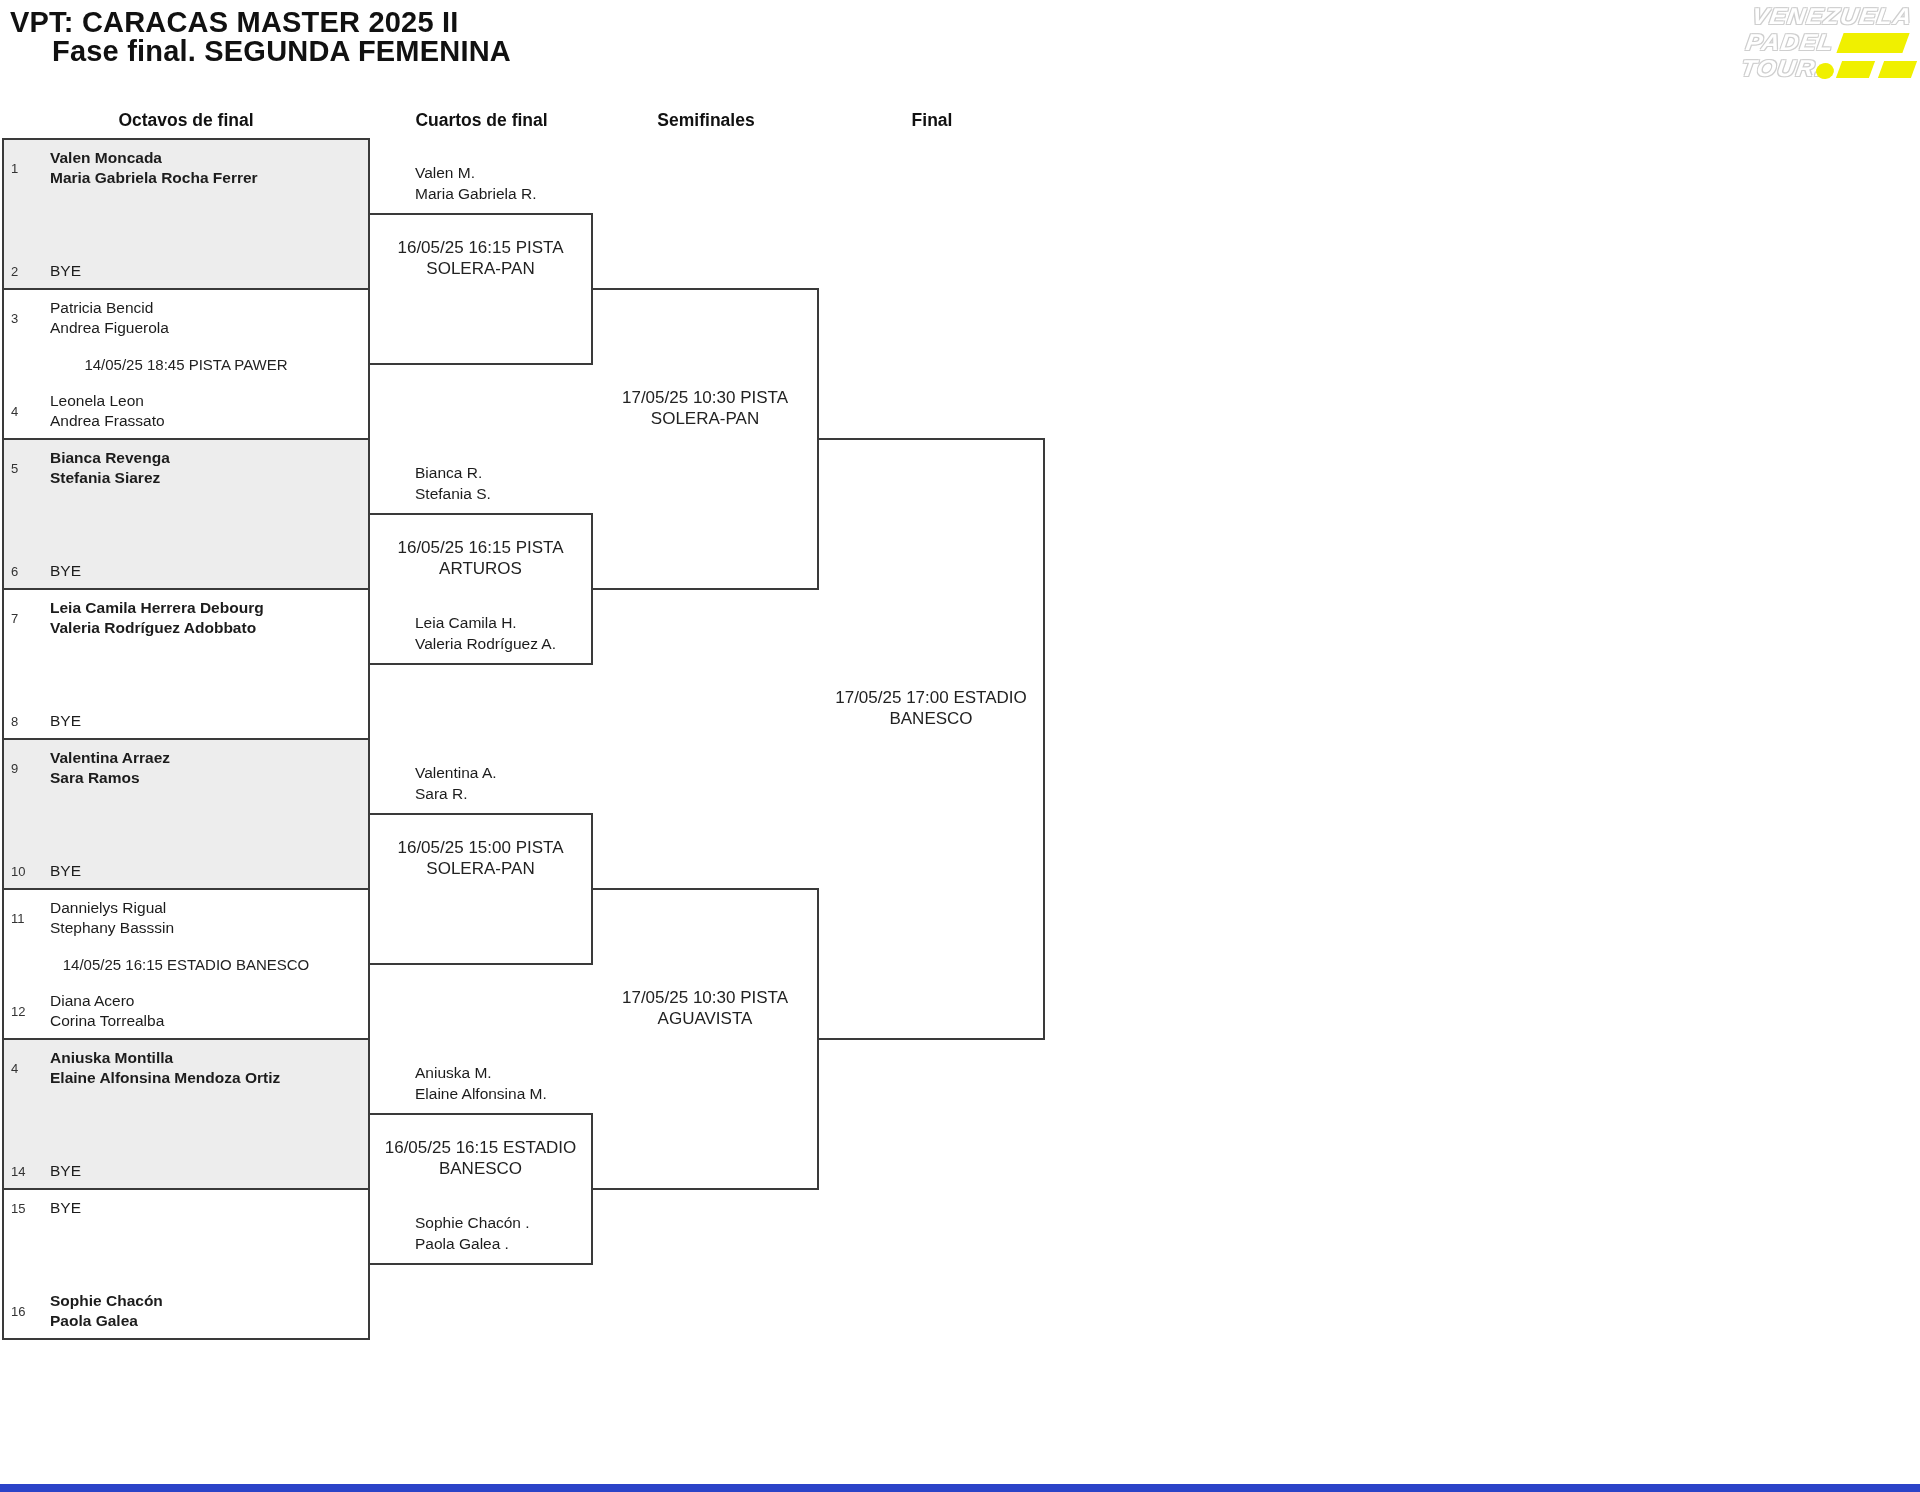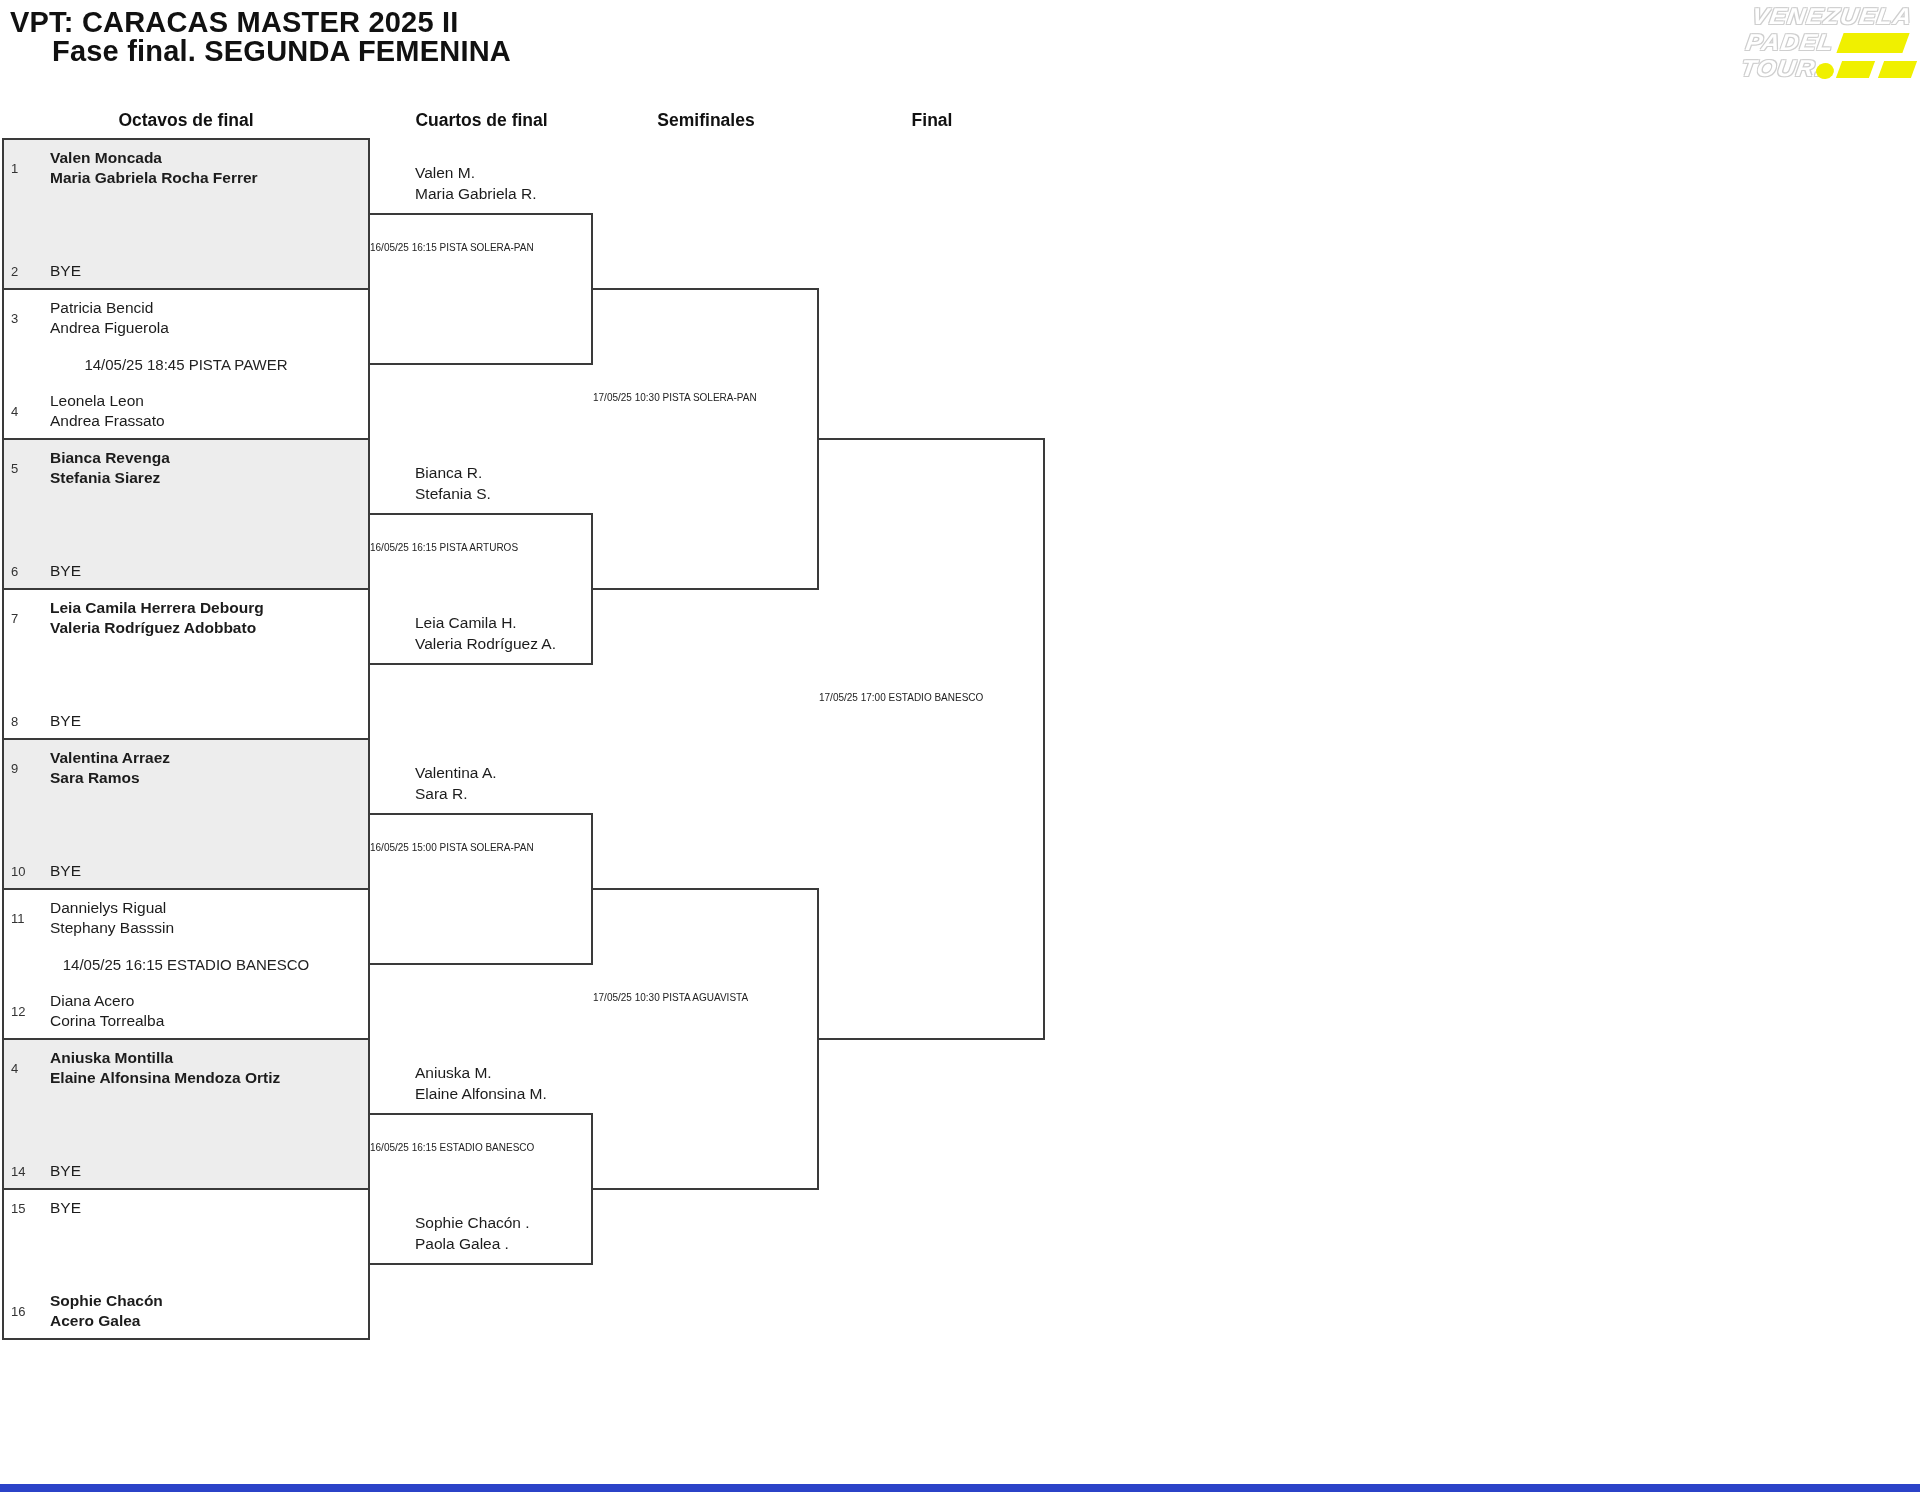--- a/index.html
+++ b/index.html
@@ -57,22 +57,22 @@
   .round-box.qf{left:370px;width:223px;height:152px;}
   .round-box.qf.q1{top:213px;}
   .round-box.qf.q2{top:513px;}
   .round-box.qf.q3{top:813px;}
   .round-box.qf.q4{top:1113px;}
   .round-box.sf{left:593px;width:226px;height:302px;}
   .round-box.sf.s1{top:288px;}
   .round-box.sf.s2{top:888px;}
   .round-box.fin{left:819px;width:226px;height:602px;top:438px;}
   .date-label{
-    position:absolute;left:0;right:0;
-    font-size:10px;line-height:21px;color:#222;
+    position:absolute;left:0;right:0;text-align:center;
+    font-size:17px;line-height:21px;color:#222;
   }
   .round-box.qf .date-label{top:22px;}
   .round-box.sf .date-label{top:97px;}
   .round-box.fin .date-label{top:247px;}
   .winner{position:absolute;left:376px;width:212px;margin-left:39px;}
   .winner .name-line{font-size:15.5px;line-height:21px;white-space:nowrap;}
   
   .footer-bar{position:absolute;left:0;right:0;bottom:0;height:8px;background:#2b43c8;}
 </style>
 </head>
@@ -230,21 +230,21 @@
       <div class="names">
         <div class="name-line">BYE</div>
         <div class="name-line"></div>
       </div>
     </div>
     <div class="match-label"></div>
     <div class="slot slot-bottom bold">
       <div class="seed">16</div>
       <div class="names">
         <div class="name-line">Sophie Chacón</div>
-        <div class="name-line">Acero Galea</div>
+        <div class="name-line">Paola Galea</div>
       </div>
     </div>
   </div>
 
   <div class="round-box qf q1">
     <div class="date-label">16/05/25 16:15 PISTA SOLERA-PAN</div>
   </div>
   <div class="round-box qf q2">
     <div class="date-label">16/05/25 16:15 PISTA ARTUROS</div>
   </div>

